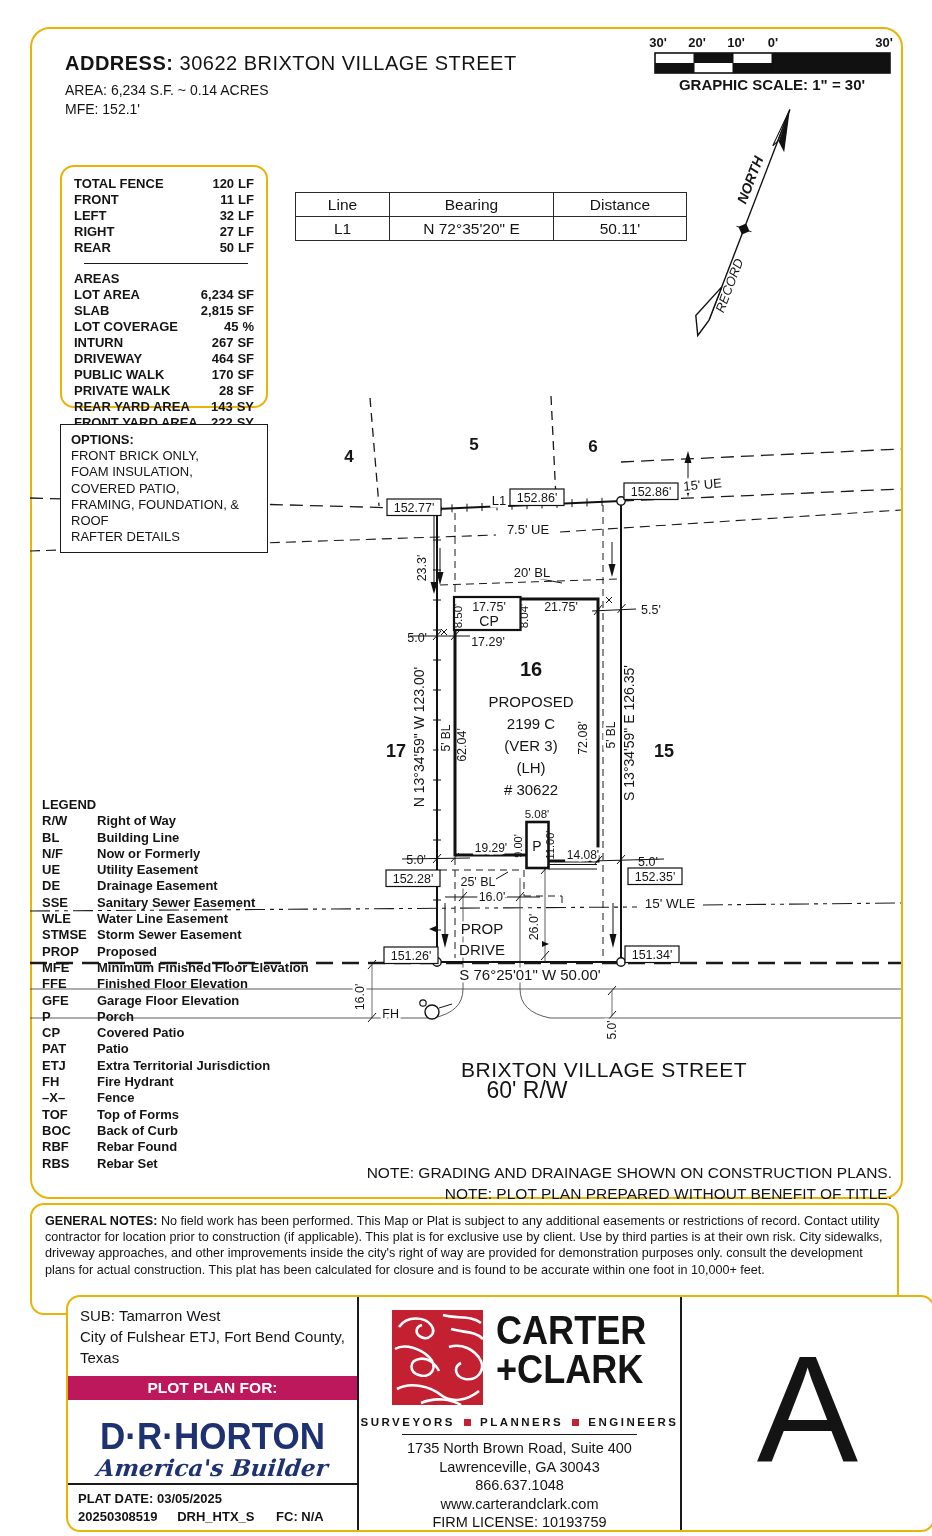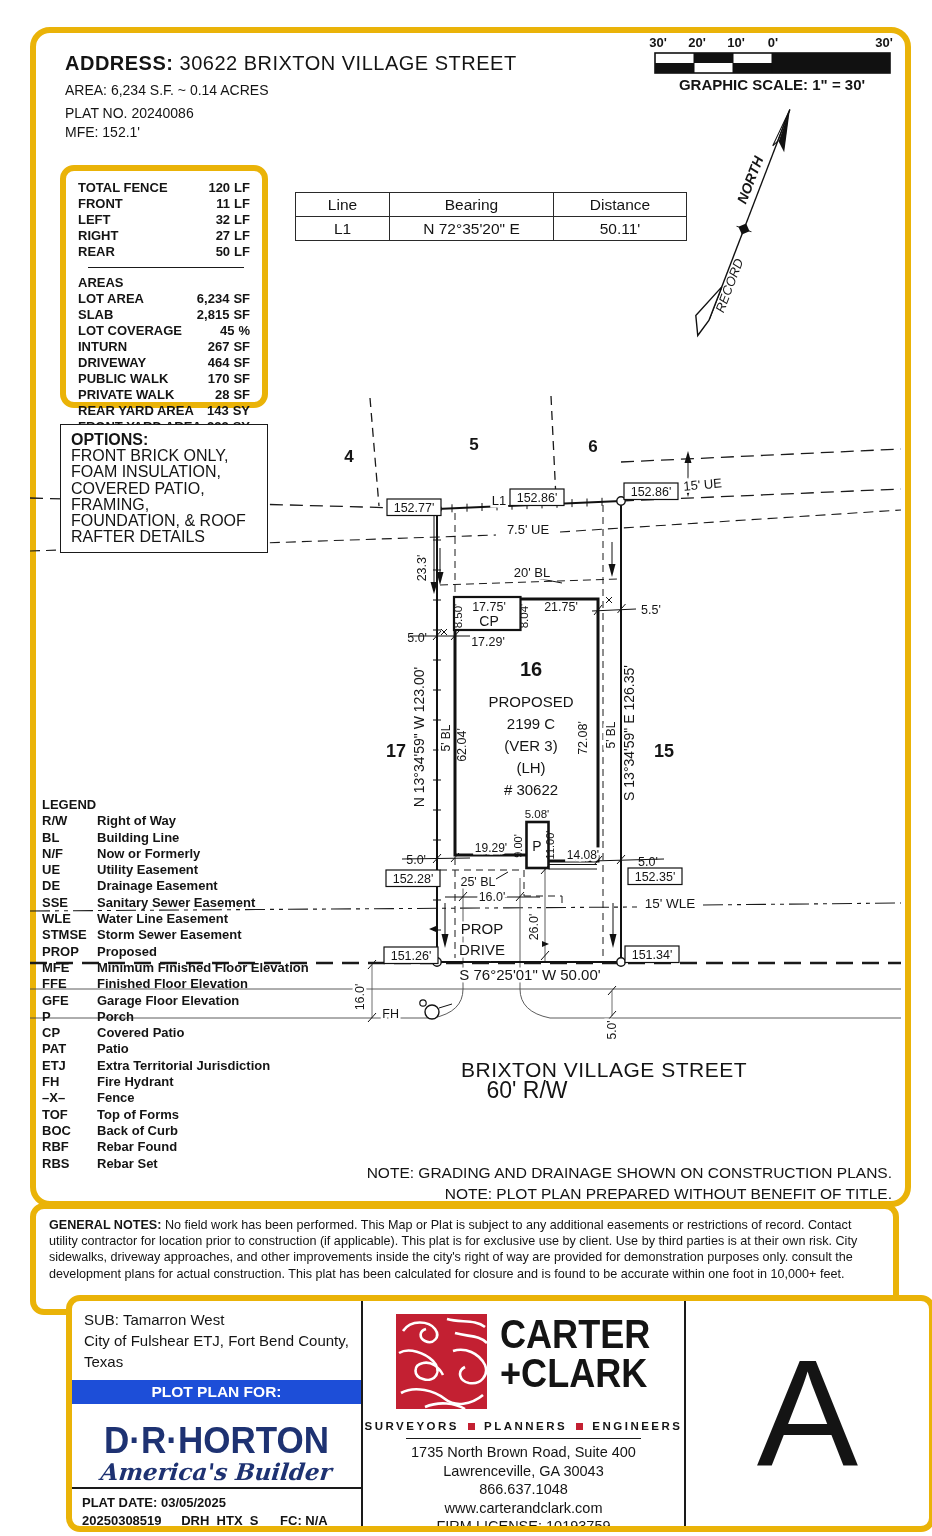--- a/index.html
+++ b/index.html
@@ -1,51 +1,51 @@
 <!DOCTYPE html>
 <html><head>
 <meta charset="utf-8">
 <style>
   html,body{margin:0;padding:0;background:#e8e8e8;}
   #page{position:relative;width:932px;height:1536px;background:#fff;font-family:"Liberation Sans",sans-serif;color:#141414;overflow:hidden;margin:0 auto;}
   .abs{position:absolute;}
-  .box{border:6px solid #eab308;border-radius:18px;background:#fff;}
+  .box{border:2px solid #eab308;border-radius:18px;background:#fff;}
   
   #addr-line{font-size:20px;letter-spacing:.5px;}
   #addr-line b{font-weight:700;}
   .hdr-sub{font-size:14px;line-height:19px;}
   
   .ftab{font-size:13px;line-height:16px;}
   .frow{display:flex;justify-content:space-between;}
   .frow .lb{font-weight:700;}
   .frow .vl{font-weight:700;}
   .frow .un{font-weight:700;margin-left:4px;}
   .fdiv{border-top:1.6px solid #1a1a1a;margin:7px 6px 7px 10px;}
   
   .ltab{border-collapse:collapse;font-size:15.5px;}
   .ltab td,.ltab th{border:1.6px solid #2a2a2a;text-align:center;font-weight:400;padding:0;}
   
-  .opt{border:1.7px solid #1a1a1a;font-size:16px;line-height:16.2px;padding:7px 10px;background:#fff;}
+  .opt{border:1.7px solid #1a1a1a;font-size:13px;line-height:16.2px;padding:7px 10px;background:#fff;}
   
   .lg{font-size:13px;line-height:16.3px;font-weight:600;}
   .lgrow{display:flex;}
   .lgrow .ab{width:55px;flex:none;}
   
   #street-name{font-size:21px;letter-spacing:.5px;text-align:right;margin-top:12px;}
   #street-rw{font-size:23px;text-align:center;}
   .notes{font-size:15.5px;font-weight:500;text-align:right;line-height:21px;margin-top:12px;}
   
   #gnotes{font-size:12.6px;line-height:16.2px;padding:8px 13px;border-radius:14px;}
   
   #tblock{display:grid;grid-template-columns:291px 323px 1fr;border-radius:14px;overflow:hidden;}
   .tcol{position:relative;}
   .tcol1{border-right:2px solid #1a1a1a;display:flex;flex-direction:column;}
   .tcol2{border-right:2px solid #1a1a1a;padding-top:12px;}
   .sub-info{font-size:15px;font-weight:500;line-height:21px;padding:8px 0 4px 12px;}
-  .bar-black{background:#1d4ed8;color:#fff;font-weight:700;font-size:15.5px;text-align:center;padding:3px 0;margin-top:4px;}
+  .bar-black{background:#be185d;color:#fff;font-weight:700;font-size:15.5px;text-align:center;padding:3px 0;margin-top:4px;}
   .drh{color:#1e3272;font-weight:700;font-size:35px;text-align:center;letter-spacing:0px;margin-top:16px;transform:scaleY(1.05);}
   .drh-script{color:#1e3272;font-family:"DejaVu Serif",serif;font-style:italic;font-weight:700;font-size:23px;text-align:center;margin-top:-2px;transform:skewX(-6deg);}
   .plat-foot{border-top:2px solid #1a1a1a;margin-top:auto;padding:5px 0 6px 10px;font-size:13px;font-weight:600;line-height:18px;}
   .cc-top{display:flex;align-items:flex-start;padding-left:32px;}
   .cc-name{font-weight:800;font-size:41px;line-height:35px;letter-spacing:0;transform:scaleX(.88);transform-origin:left;margin-left:12px;margin-top:4px;}
   .cc-tag{display:flex;align-items:center;justify-content:center;gap:9px;font-size:11.5px;font-weight:700;letter-spacing:2.5px;margin-top:10px;}
   .cc-sq{width:7px;height:7px;background:#c32032;}
   .cc-rule{border-top:1.6px solid #1a1a1a;width:235px;margin:6px auto 4px auto;}
   .cc-addr{font-size:14.5px;line-height:18.5px;text-align:center;font-weight:500;}
   .rev-a{font-size:152px;font-weight:400;text-align:center;line-height:225px;}
@@ -251,21 +251,20 @@
     </g>
   </svg>
 
   <div class="abs" style="left:65px;top:52px;z-index:2;">
     <div id="addr-line">
       <b>ADDRESS:</b>
       <span>30622 BRIXTON VILLAGE STREET</span>
     </div>
     <div class="hdr-sub" style="margin-top:6px;">
       <div>AREA: 6,234 S.F. ~ 0.14 ACRES</div>
-      <div style="margin-top:4px;">PLAT NO. 20240086</div>
       <div>MFE: 152.1'</div>
     </div>
   </div>
 
   <div class="abs box ftab" style="left:60px;top:165px;width:208px;height:243px;border-radius:14px;padding:9px 12px;box-sizing:border-box;z-index:2;">
     <div class="frow">
         <span class="lb">TOTAL FENCE</span>
         <span><span class="vl">120</span><span class="un">LF</span></span>
       </div>
     <div class="frow">

